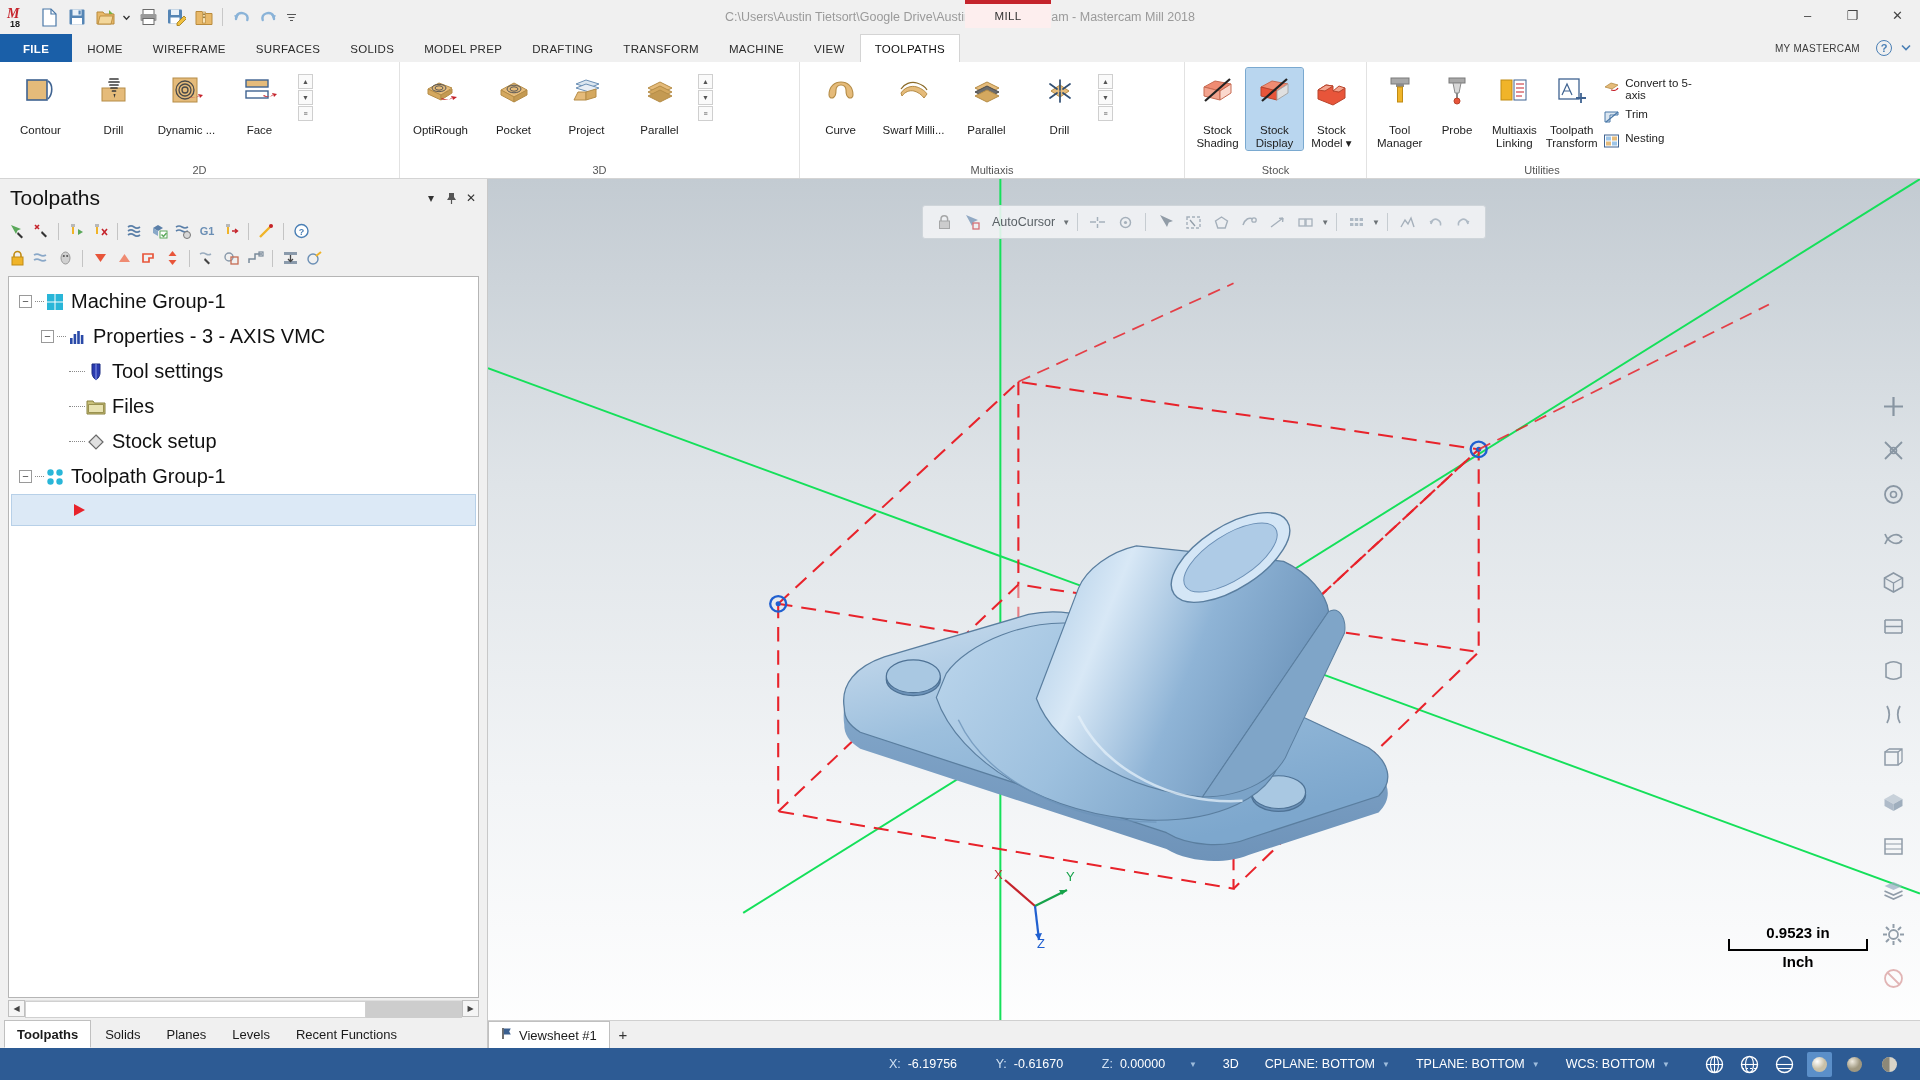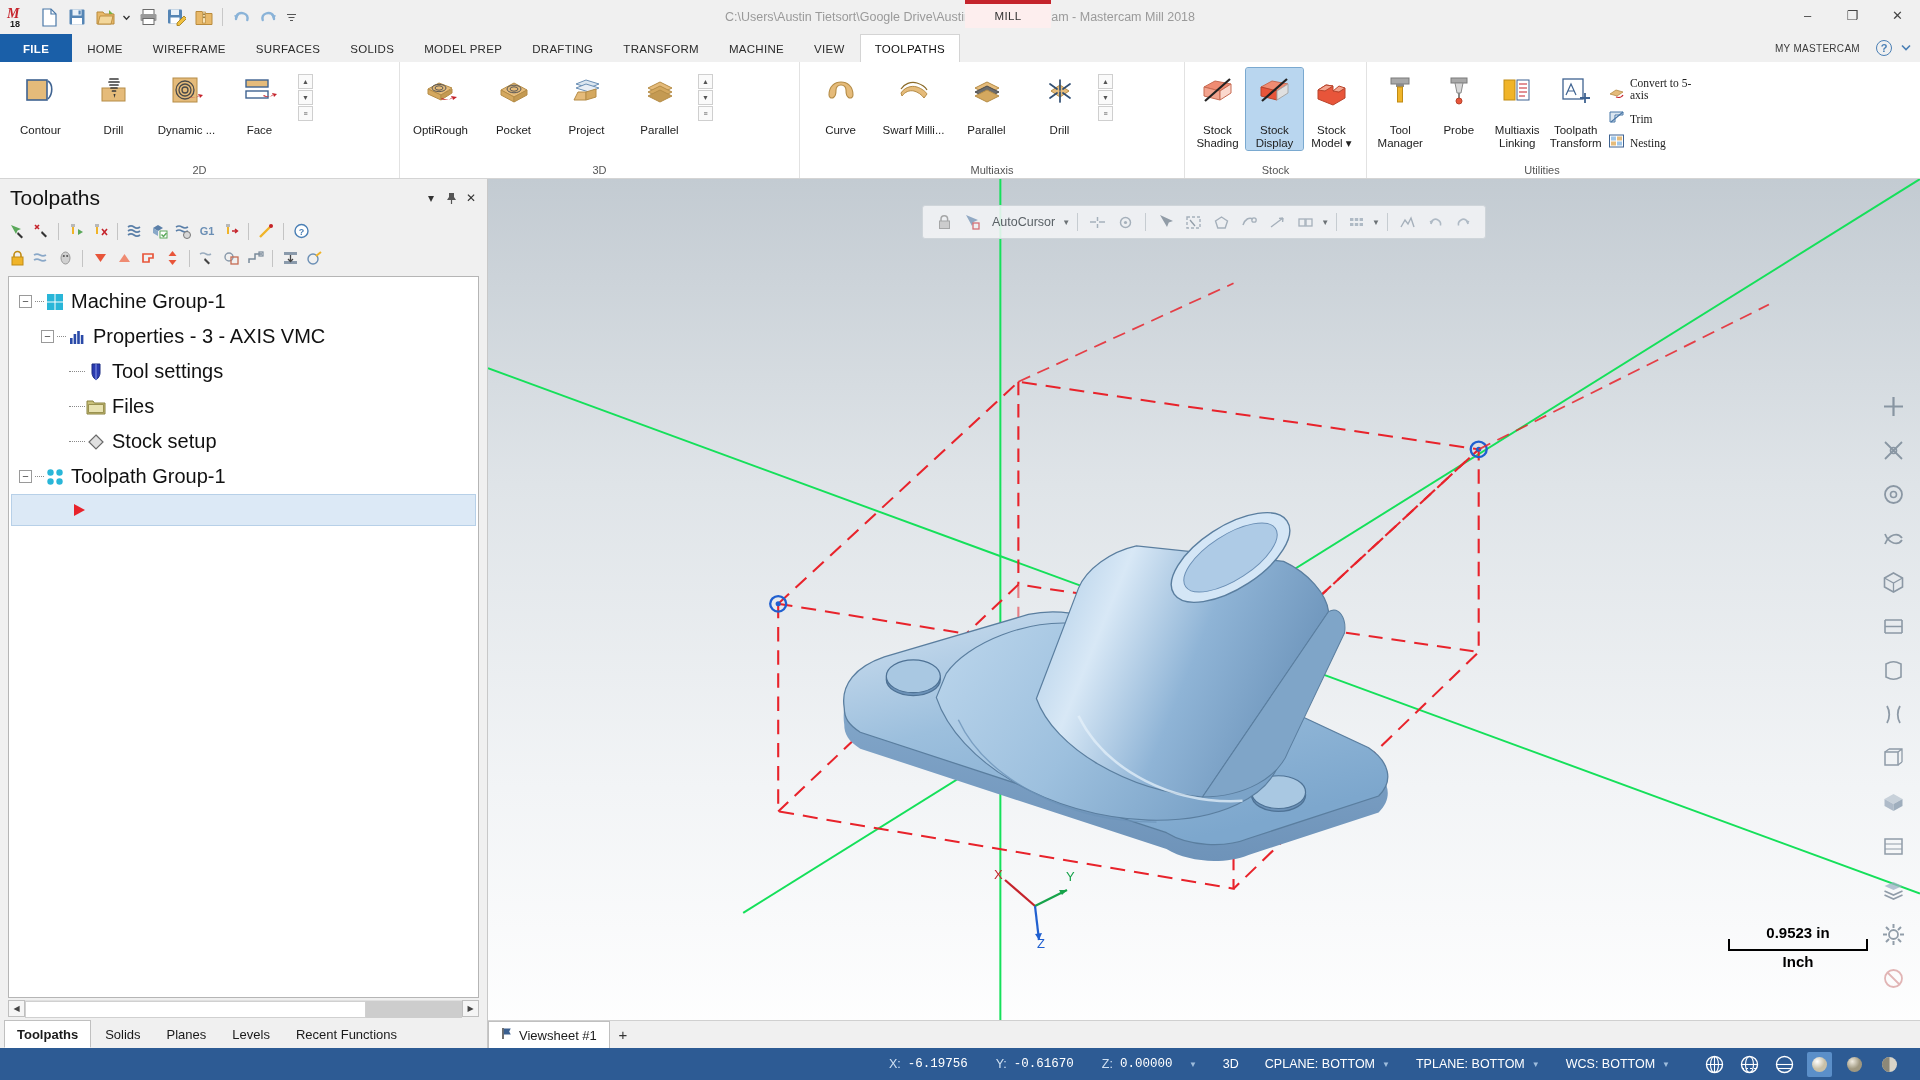--- a/index.html
+++ b/index.html
@@ -56,21 +56,21 @@
   .bigbtn {
     width:73px; min-height:74px; display:flex; flex-direction:column;
     align-items:center; justify-content:flex-start; padding-top:6px; gap:16px; border-radius:2px;
   }
   .bigbtn.sel { background:#b9d6ef; outline:1px solid #7aa9d0; }
   .bigbtn .lbl { font-size:11.5px; color:#222; text-align:center; line-height:13px; max-width:72px; }
   .ico { width:34px; height:34px; display:flex; align-items:center; justify-content:center; }
   .scroller { width:17px; display:flex; flex-direction:column; justify-content:center; gap:1px; margin:6px 2px 0 2px; }
   .sc-btn { width:15px; height:15px; border:1px solid #cfcfcf; background:#fafafa; display:flex; align-items:center; justify-content:center; font-size:7px; color:#555; }
   .smallcol { display:flex; flex-direction:column; padding-top:7px; gap:3px; }
-  .smallbtn { display:flex; align-items:flex-end; gap:5px; padding:2px 6px 2px 3px; border-radius:2px; font-size:11.5px; color:#222;font-family:Liberation Serif, serif; }
+  .smallbtn { display:flex; align-items:flex-start; gap:5px; padding:2px 6px 2px 3px; border-radius:2px; font-size:11.5px; color:#222; }
   .smallbtn .ico { width:17px; height:17px; }
 
   
   .main { flex:1; display:flex; min-height:0; }
 
   
   .tp-panel { width:488px; background:#f0f0f0; display:flex; flex-direction:column; border-right:1px solid #c8c8c8; flex:none; }
   .tp-head { height:38px; display:flex; align-items:center; padding:0 6px 0 10px; }
   .tp-title { font-size:21px; color:#111; flex:1; font-weight:400; }
   .tp-hbtn { width:20px; height:20px; display:flex; align-items:center; justify-content:center; color:#333; font-size:12px; }
@@ -122,21 +122,21 @@
 
   .vs-bar { position:absolute; left:0; right:0; bottom:0; height:28px; background:#f0f0f0; border-top:1px solid #d0d0d0; display:flex; align-items:stretch; z-index:6; }
   .vs-tab { display:flex; align-items:center; gap:6px; padding:0 12px; background:#fff; border:1px solid #c0c0c0; border-bottom:none; font-size:13px; }
   .vs-add { width:26px; display:flex; align-items:center; justify-content:center; font-size:15px; color:#333; }
 
   
   .statusbar { height:32px; background:#2d5b94; display:flex; align-items:center; color:#fff; font-size:12.5px; flex:none; }
   .sb-spacer { flex:1; }
   .sb-item { display:flex; align-items:center; gap:7px; padding:0 13px; height:100%; }
   .sb-key { color:#cfe0f2; }
-  .sb-val { color:#fff; min-width:62px;font-family:Liberation Mono, monospace; }
+  .sb-val { color:#fff; min-width:62px; }
   .sb-car { font-size:8px; color:#9dbcdc; }
   .sb-ico { width:25px; height:25px; display:flex; align-items:center; justify-content:center; border-radius:2px; }
   .sb-ico.on { background:#5b8fc9; }
   .sb-gap { width:6px; }
 </style>
 </head>
 <body>
 
 <div class="app">
 

